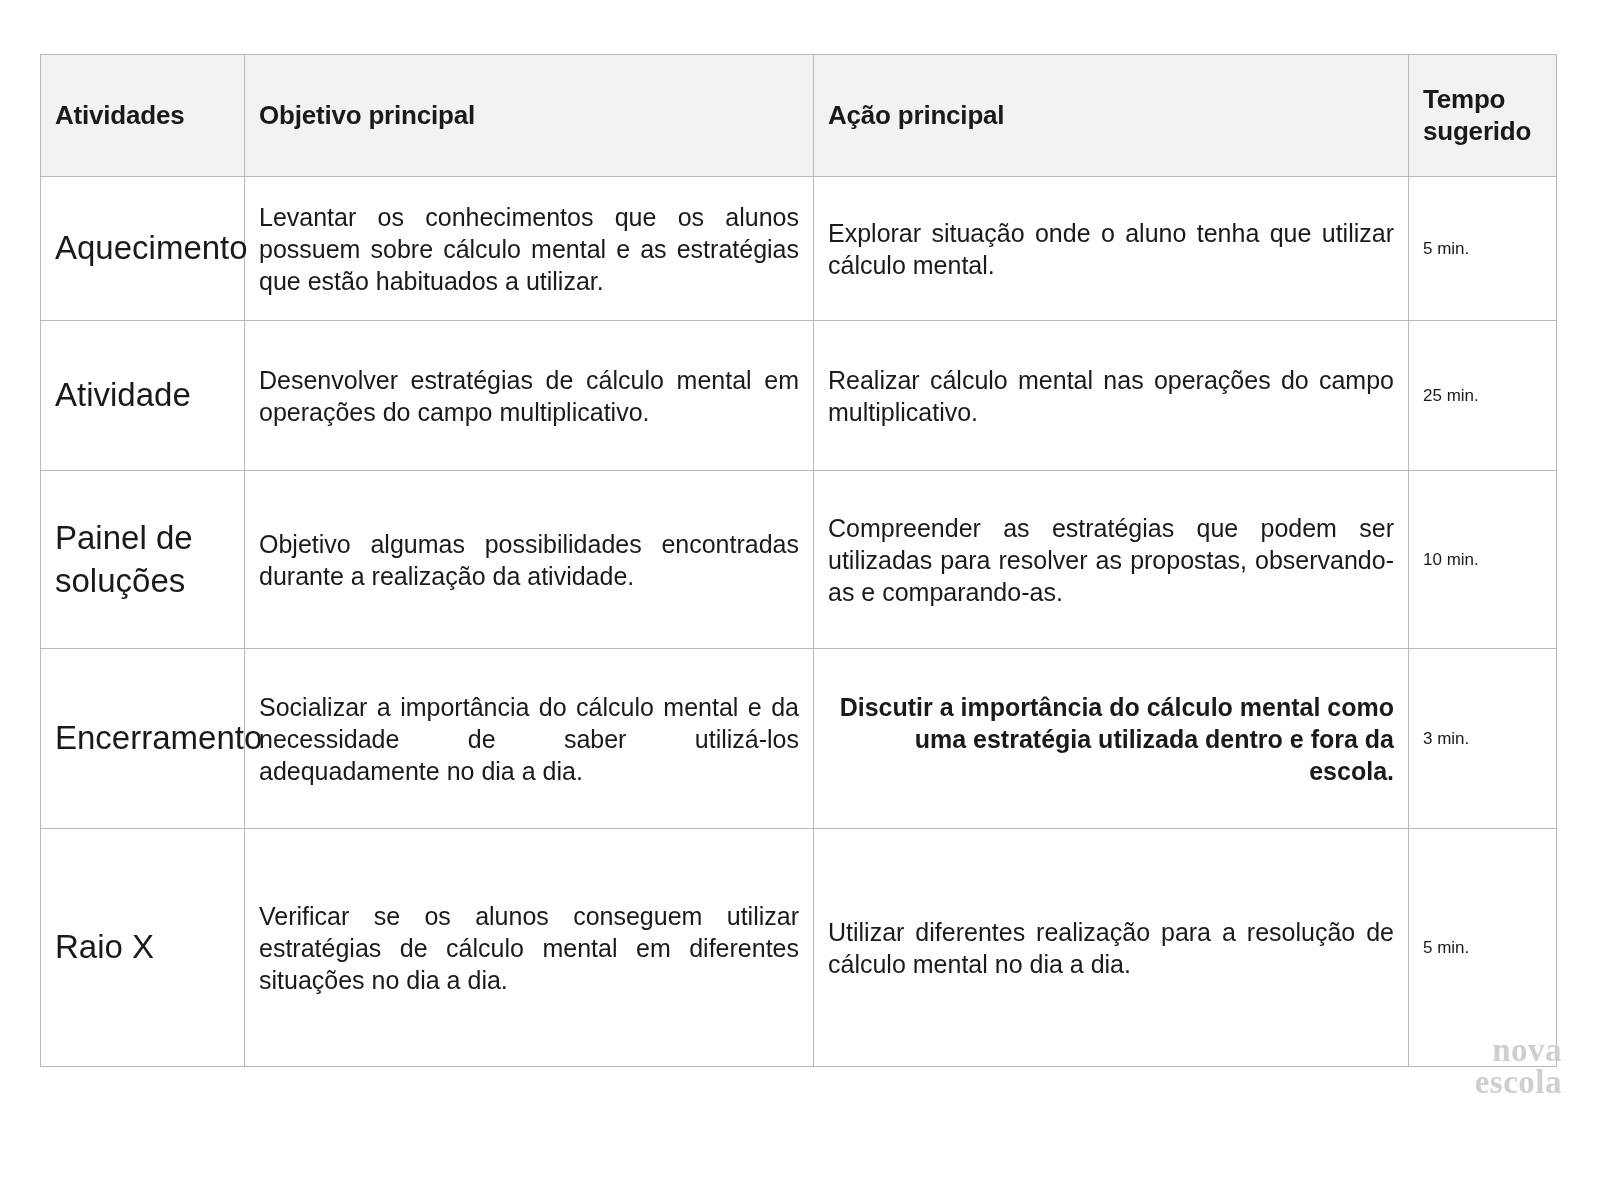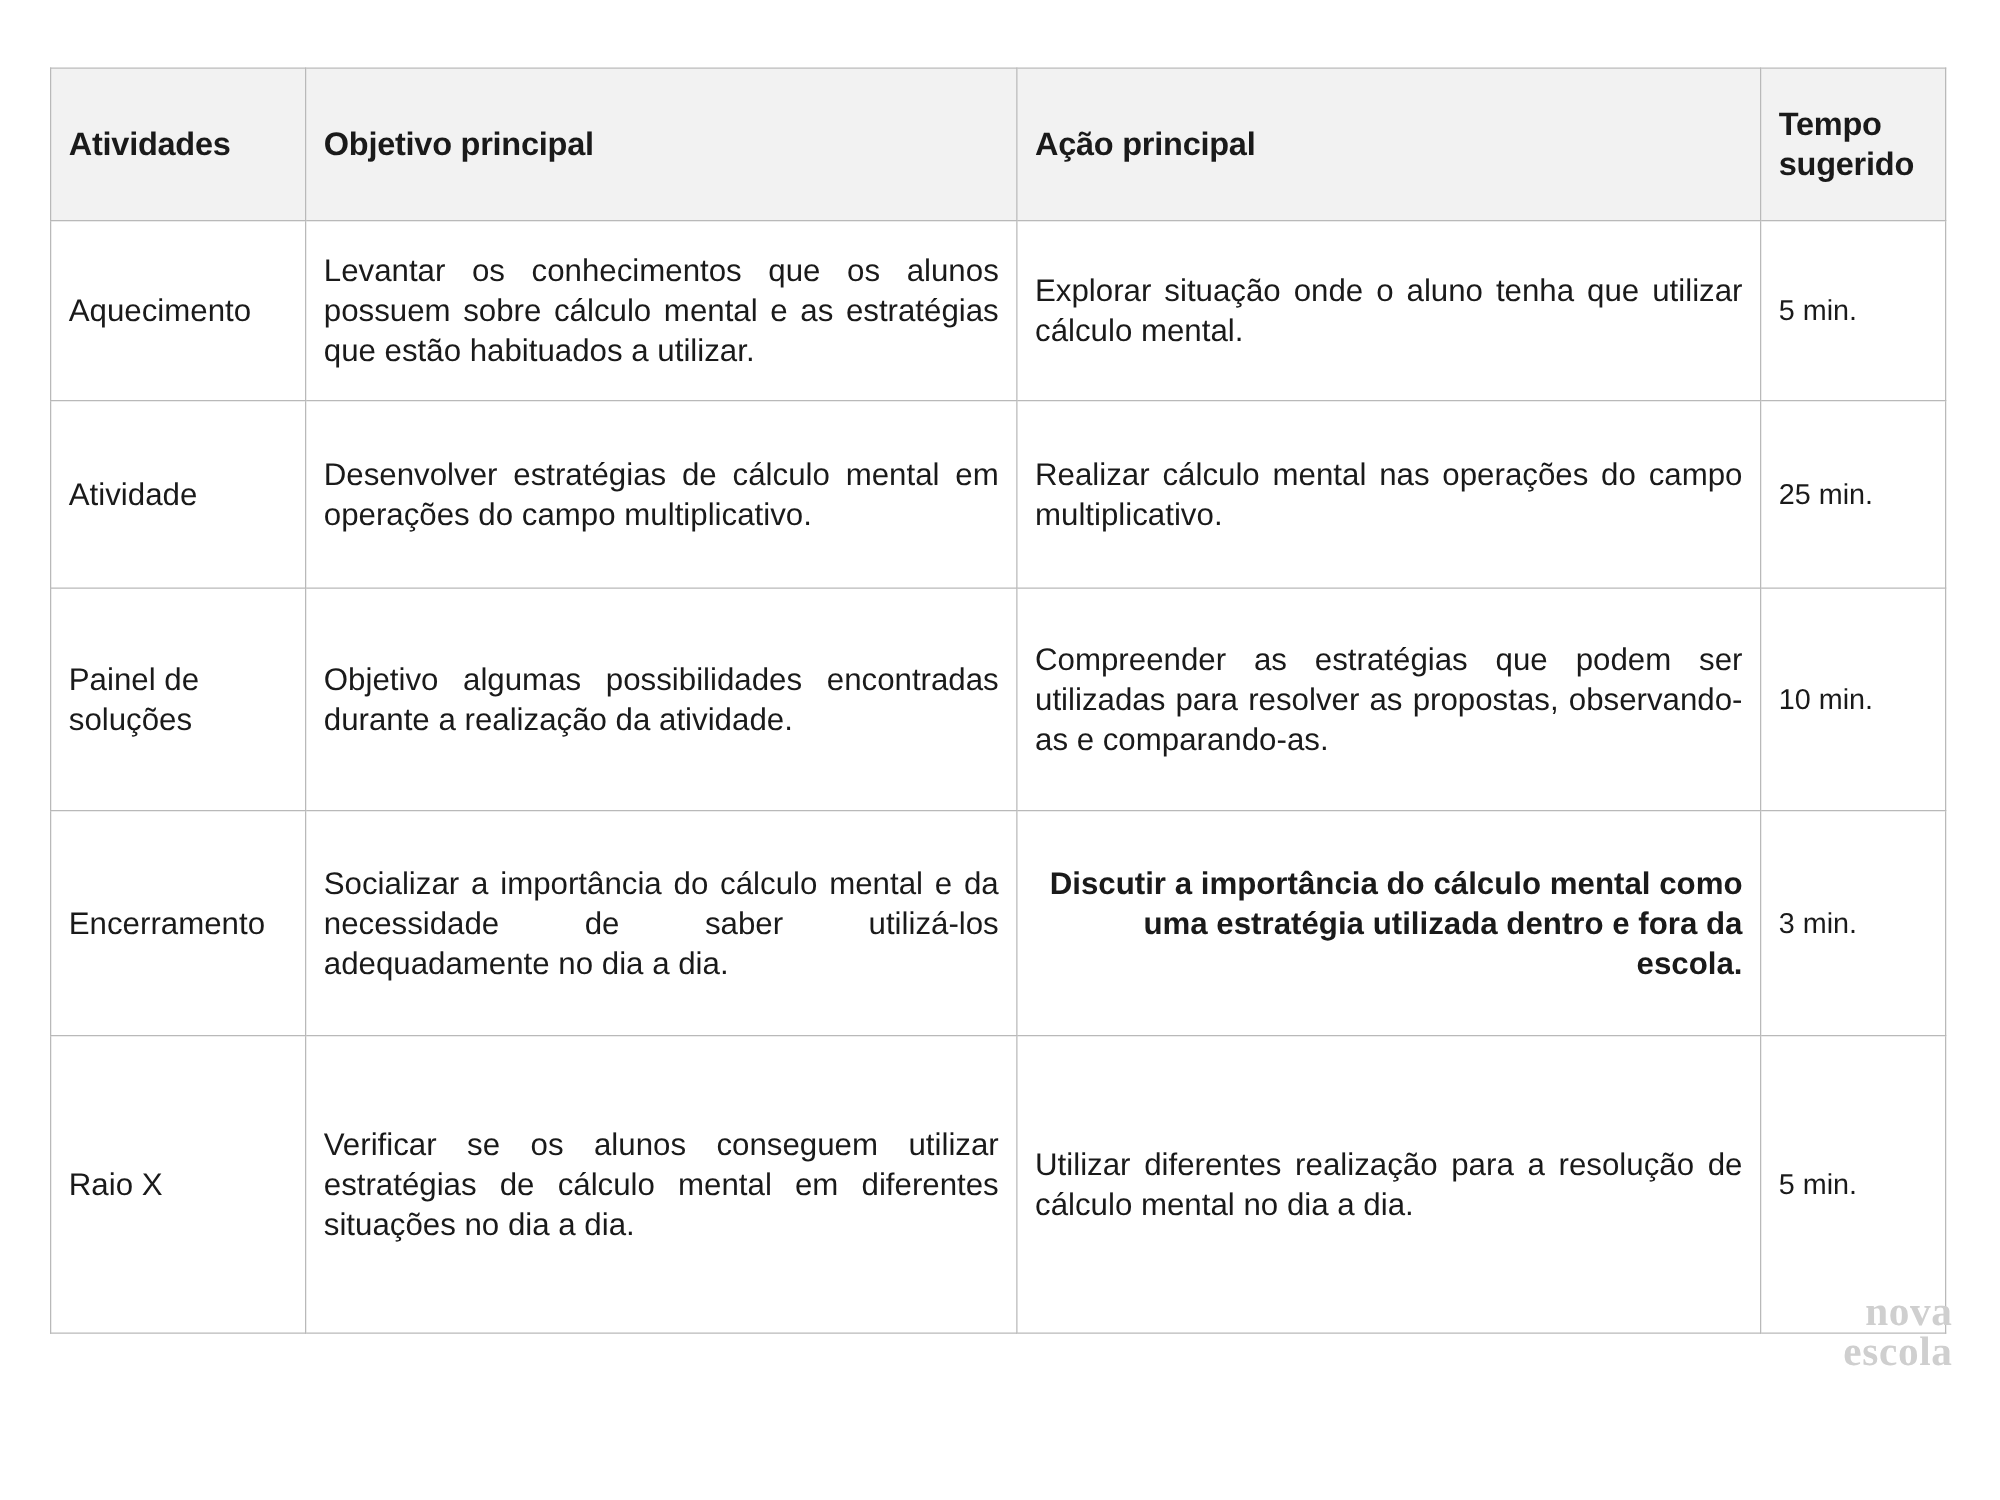--- a/index.html
+++ b/index.html
@@ -63,39 +63,39 @@
   }
 
   tbody td {
     font-size: 25px;
     line-height: 1.28;
     font-weight: 400;
   }
 
   td.cell-atividade {
     text-align: left;
-    font-size: 25px;
+    font-size: 33px;
   }
 
   td.cell-objetivo,
   td.cell-acao {
     text-align: justify;
     text-justify: inter-word;
     padding-left: 16px;
     padding-right: 16px;
   }
 
   td.cell-acao.no-justify {
     text-align: right;
     font-weight: bold;
   }
 
   td.cell-tempo {
     text-align: left;
-    font-size: 23px;
+    font-size: 17px;
     padding-left: 14px;
   }
 
   
   tr.row-aquecimento td { height: 144px; }
   tr.row-atividade   td { height: 150px; }
   tr.row-painel      td { height: 178px; }
   tr.row-encerramento td { height: 180px; }
   tr.row-raiox       td { height: 238px; }
 

